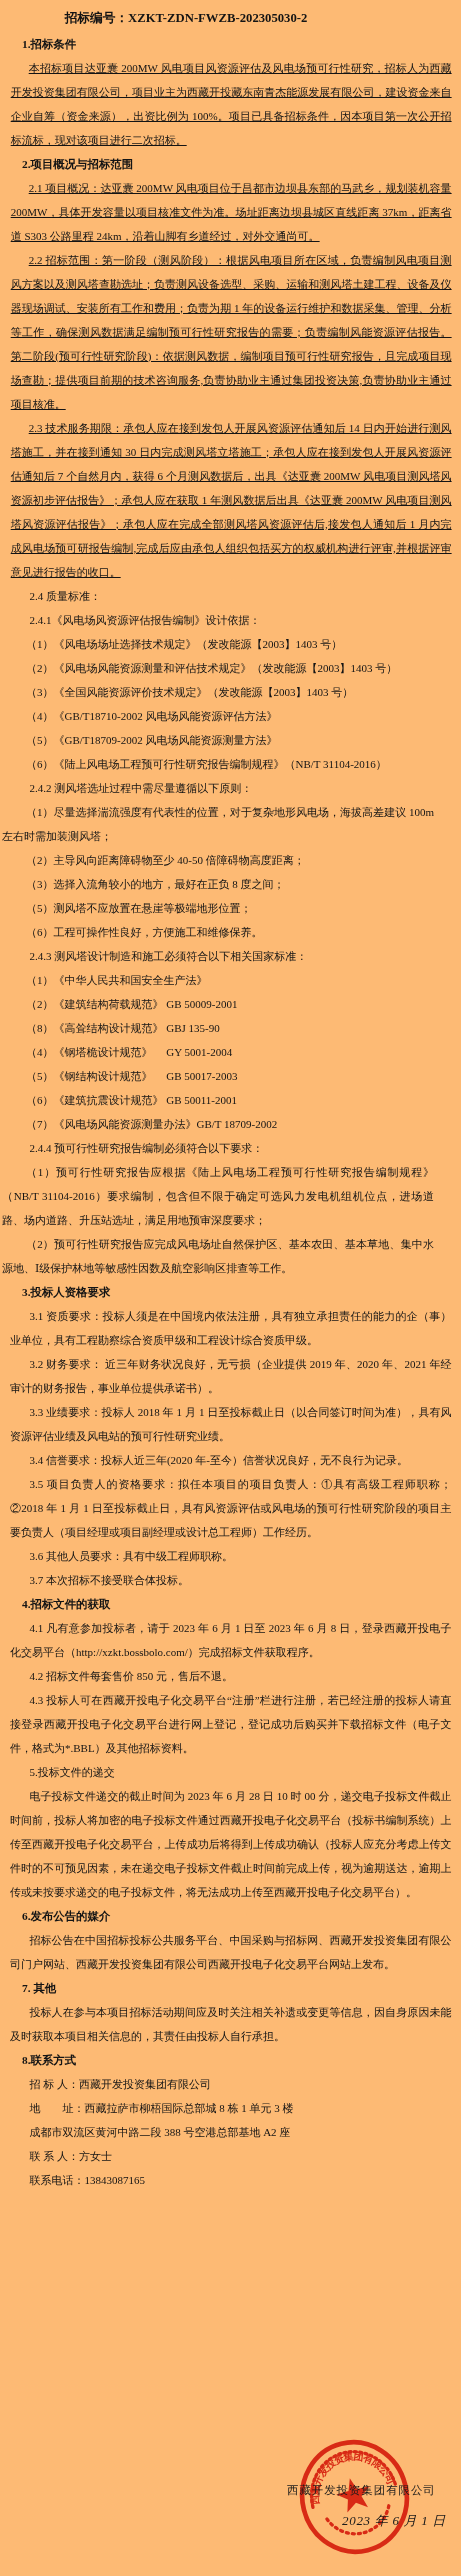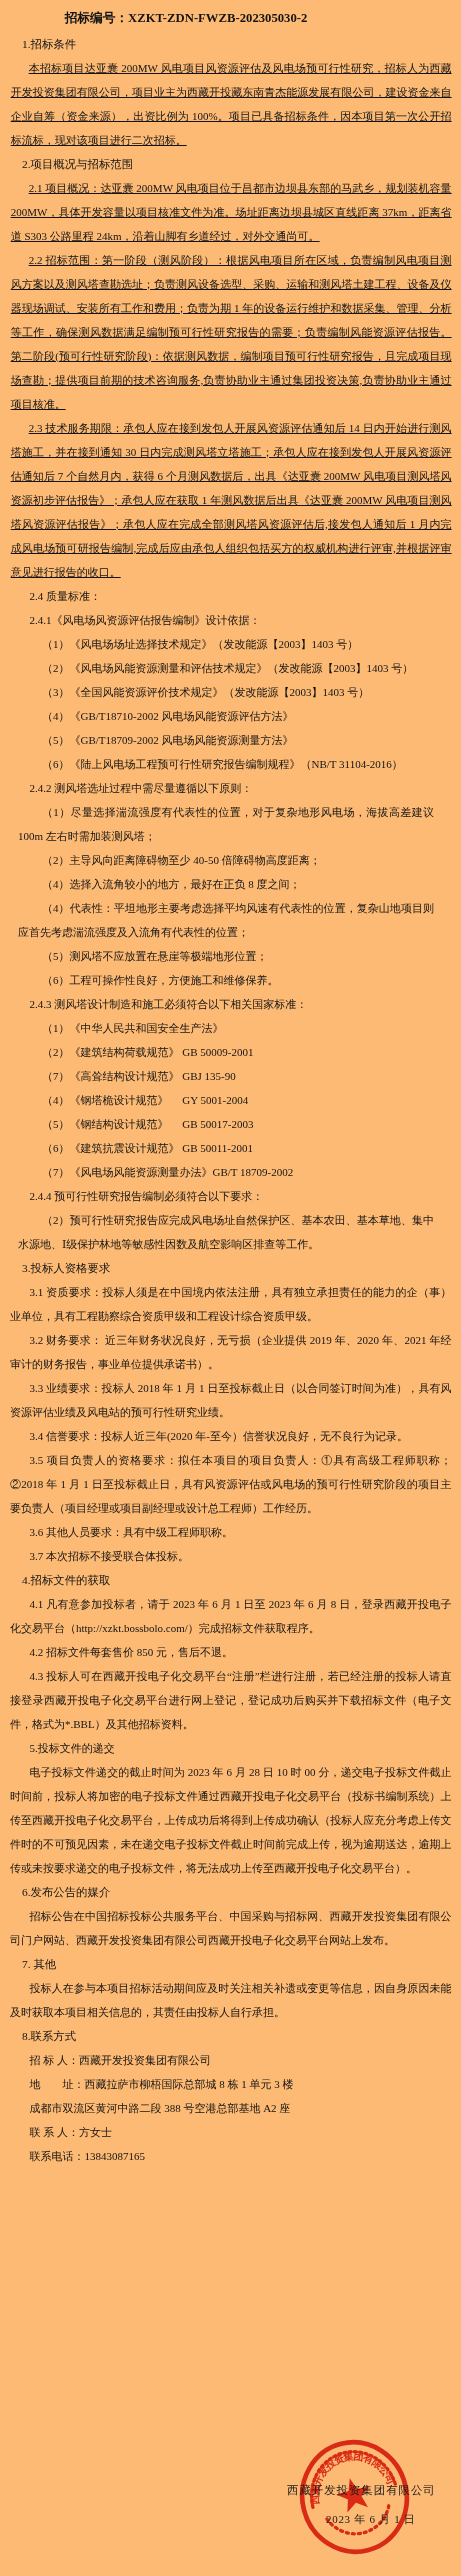--- a/index.html
+++ b/index.html
@@ -22,59 +22,60 @@
     text-align:center;
     white-space:nowrap;
   }
   .doc-body p{
     margin:0;
     font-size:11px;
     line-height:24px;
     text-align:justify;
   }
   .doc-body p.h{
-    font-weight:normal;
+    font-weight:bold;
     margin-left:2px;
     padding-right:10.7px;
     text-indent:20px;
     font-size:11.4px;
   }
   .doc-body p.b{
     margin-left:10px;
     padding-right:9.4px;
     text-indent:19.4px;
   }
   .doc-body p.b2{
     margin-left:10.7px;
     padding-right:9.4px;
     text-indent:18px;
     text-decoration:underline;
   }
   .doc-body p.li{
-    margin-left:18px;
+    margin-left:2px;
     padding-right:27px;
     text-indent:24px;
   }
   .sig-company{
     position:absolute;
     left:287px;
     top:2483px;
     font-size:11.4px;
     letter-spacing:1px;
     white-space:nowrap;
     color:#1a1a1a;
   }
   .sig-date{
     position:absolute;
-    left:326px;
+    left:342px;
     top:2512px;
-    font-size:11px;
+    font-size:13px;
     letter-spacing:0.7px;
     white-space:nowrap;
     color:#1a1a1a;
+    font-style:italic;
   }
   .stamp{
     position:absolute;
     left:297px;
     top:2438px;
     mix-blend-mode:multiply;
     opacity:.92;
   }
 </style>
 </head>
@@ -95,33 +96,33 @@
       <p class="b">2.4.1《风电场风资源评估报告编制》设计依据：</p>
       <p class="li">（1）《风电场场址选择技术规定》（发改能源【2003】1403 号）</p>
       <p class="li">（2）《风电场风能资源测量和评估技术规定》（发改能源【2003】1403 号）</p>
       <p class="li">（3）《全国风能资源评价技术规定》（发改能源【2003】1403 号）</p>
       <p class="li">（4）《GB/T18710-2002 风电场风能资源评估方法》</p>
       <p class="li">（5）《GB/T18709-2002 风电场风能资源测量方法》</p>
       <p class="li">（6）《陆上风电场工程预可行性研究报告编制规程》（NB/T 31104-2016）</p>
       <p class="b">2.4.2 测风塔选址过程中需尽量遵循以下原则：</p>
       <p class="li">（1）尽量选择湍流强度有代表性的位置，对于复杂地形风电场，海拔高差建议 100m 左右时需加装测风塔；</p>
       <p class="li">（2）主导风向距离障碍物至少 40-50 倍障碍物高度距离；</p>
-      <p class="li">（4）选择入流角较小的地方，最好在正负 8 度之间；</p>
-      <p class="li">（4）代表性：平坦地形主要考虑选择平均风速有代表性的位置，复杂山地项目则应首先考虑湍流强度及入流角有代表性的位置；</p>
+      <p class="li">（3）选择入流角较小的地方，最好在正负 8 度之间；</p>
       <p class="li">（5）测风塔不应放置在悬崖等极端地形位置；</p>
       <p class="li">（6）工程可操作性良好，方便施工和维修保养。</p>
       <p class="b">2.4.3 测风塔设计制造和施工必须符合以下相关国家标准：</p>
       <p class="li">（1）《中华人民共和国安全生产法》</p>
       <p class="li">（2）《建筑结构荷载规范》 GB 50009-2001</p>
-      <p class="li">（7）《高耸结构设计规范》 GBJ 135-90</p>
+      <p class="li">（8）《高耸结构设计规范》 GBJ 135-90</p>
       <p class="li">（4）《钢塔桅设计规范》　 GY 5001-2004</p>
       <p class="li">（5）《钢结构设计规范》　 GB 50017-2003</p>
       <p class="li">（6）《建筑抗震设计规范》 GB 50011-2001</p>
       <p class="li">（7）《风电场风能资源测量办法》GB/T 18709-2002</p>
       <p class="b">2.4.4 预可行性研究报告编制必须符合以下要求：</p>
+      <p class="li">（1）预可行性研究报告应根据《陆上风电场工程预可行性研究报告编制规程》（NB/T 31104-2016）要求编制，包含但不限于确定可选风力发电机组机位点，进场道路、场内道路、升压站选址，满足用地预审深度要求；</p>
       <p class="li">（2）预可行性研究报告应完成风电场址自然保护区、基本农田、基本草地、集中水源地、Ⅰ级保护林地等敏感性因数及航空影响区排查等工作。</p>
       <p class="h">3.投标人资格要求</p>
       <p class="b">3.1 资质要求：投标人须是在中国境内依法注册，具有独立承担责任的能力的企（事）业单位，具有工程勘察综合资质甲级和工程设计综合资质甲级。</p>
       <p class="b">3.2 财务要求： 近三年财务状况良好，无亏损（企业提供 2019 年、2020 年、2021 年经审计的财务报告，事业单位提供承诺书）。</p>
       <p class="b">3.3 业绩要求：投标人 2018 年 1 月 1 日至投标截止日（以合同签订时间为准），具有风资源评估业绩及风电站的预可行性研究业绩。</p>
       <p class="b">3.4 信誉要求：投标人近三年(2020 年-至今）信誉状况良好，无不良行为记录。</p>
       <p class="b">3.5 项目负责人的资格要求：拟任本项目的项目负责人：①具有高级工程师职称；②2018 年 1 月 1 日至投标截止日，具有风资源评估或风电场的预可行性研究阶段的项目主要负责人（项目经理或项目副经理或设计总工程师）工作经历。</p>
       <p class="b">3.6 其他人员要求：具有中级工程师职称。</p>
       <p class="b">3.7 本次招标不接受联合体投标。</p>
       <p class="h">4.招标文件的获取</p>

